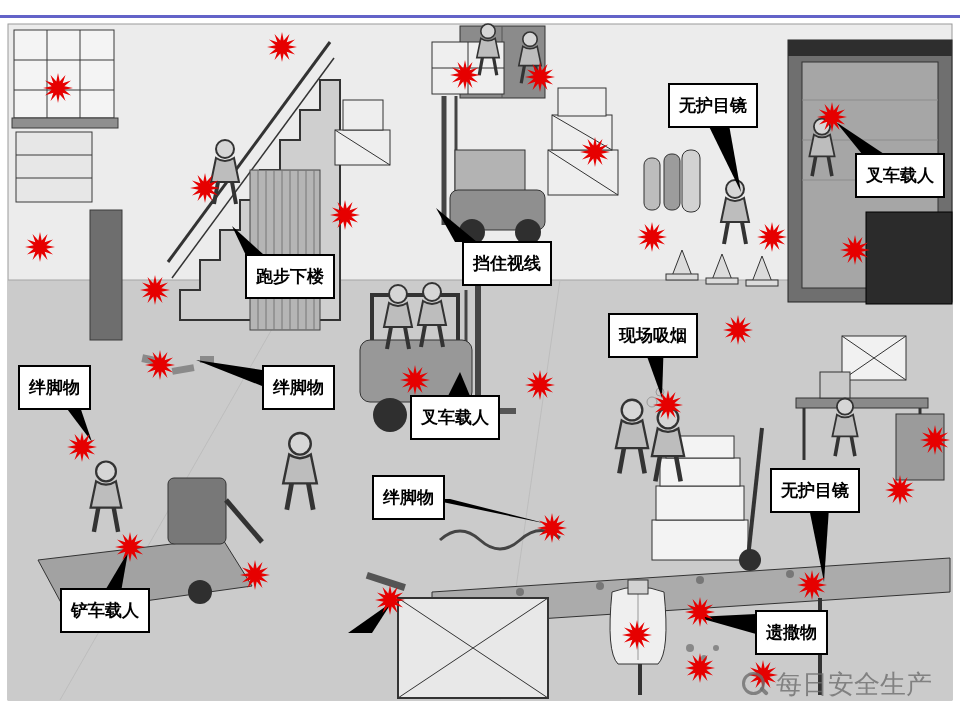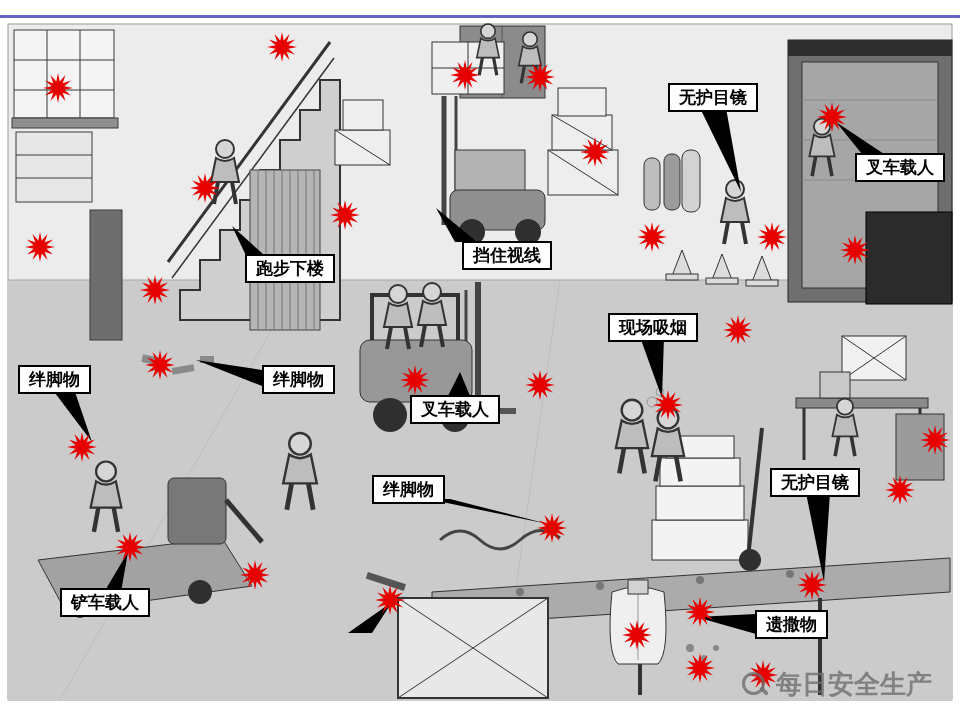--- a/index.html
+++ b/index.html
@@ -8,25 +8,25 @@
   .top-line{position:absolute;left:0;top:15px;width:960px;height:3px;background:var(--accent,#6363c8);}
   .scene-art,.pointer-layer{position:absolute;left:0;top:0;width:960px;height:720px;}
   .pointer-layer{pointer-events:none;}
   #stars-layer{position:absolute;left:0;top:0;width:960px;height:720px;pointer-events:none;}
   .star{position:absolute;background:var(--star,#e60000);
         clip-path:polygon(100% 50%,71.3% 55.7%,93.3% 75%,65.6% 65.6%,75% 93.3%,55.7% 71.3%,
         50% 100%,44.3% 71.3%,25% 93.3%,34.4% 65.6%,6.7% 75%,28.7% 55.7%,0% 50%,28.7% 44.3%,
         6.7% 25%,34.4% 34.4%,25% 6.7%,44.3% 28.7%,50% 0%,55.7% 28.7%,75% 6.7%,65.6% 34.4%,
         93.3% 25%,71.3% 44.3%);}
   .hz{position:absolute;background:#fff;border:2px solid #000;color:#000;font-weight:bold;
-      font-size:17px;line-height:1;padding:4px 9px;white-space:nowrap;z-index:30;}
+      font-size:17px;line-height:1;padding:12px 9px;white-space:nowrap;z-index:30;}
   .footer{position:absolute;left:18px;top:698px;color:var(--footer,#cc1111);
           font-size:14px;font-weight:bold;z-index:40;}
   .watermark{position:absolute;right:28px;bottom:18px;display:flex;align-items:center;gap:6px;
-             color:rgba(110,110,110,.8);font-size:26px;font-weight:bold;z-index:35;}
+             color:rgba(110,110,110,.8);font-size:26px;font-weight:normal;z-index:35;}
   .wm-icon{display:inline-block;width:30px;height:30px;position:relative;}
   .wm-icon::before{content:"";position:absolute;left:2px;top:2px;width:17px;height:17px;
                    border:3px solid rgba(110,110,110,.8);border-radius:50%;}
   .wm-icon::after{content:"";position:absolute;left:19px;top:19px;width:10px;height:4px;
                   background:rgba(110,110,110,.8);transform:rotate(45deg);border-radius:2px;}
 </style>
 </head>
 <body>
 
 <div class="slide">

